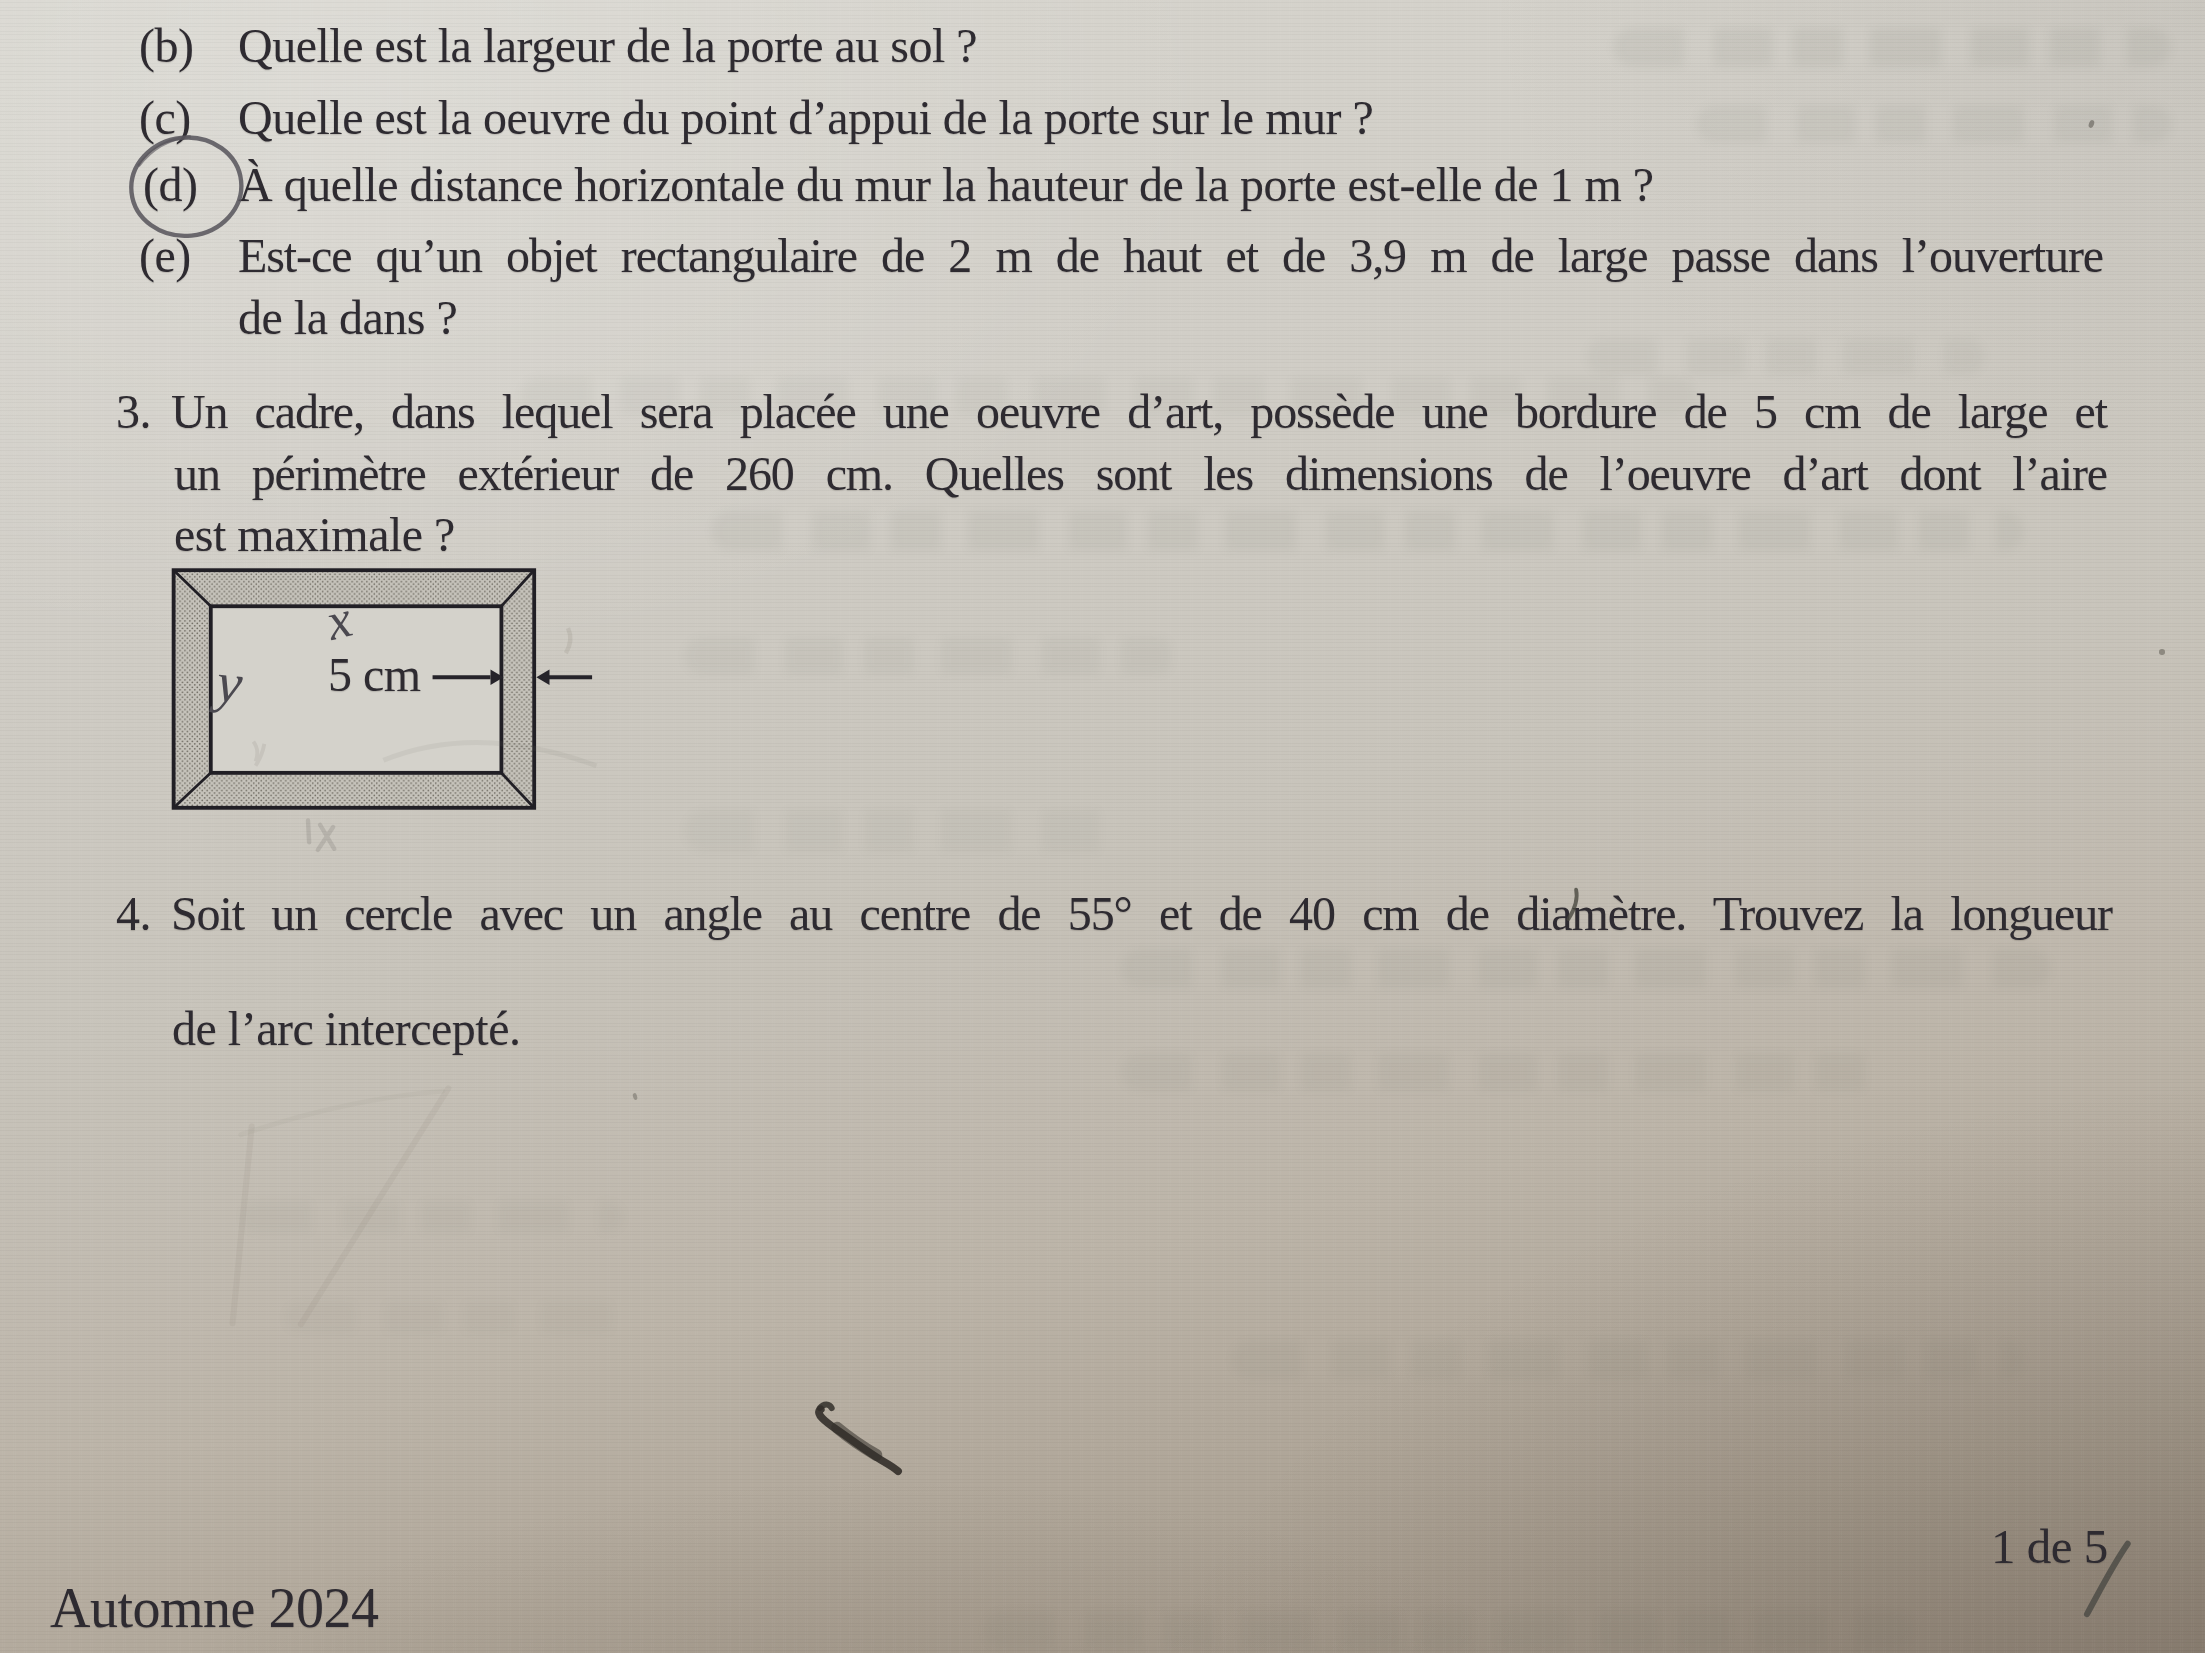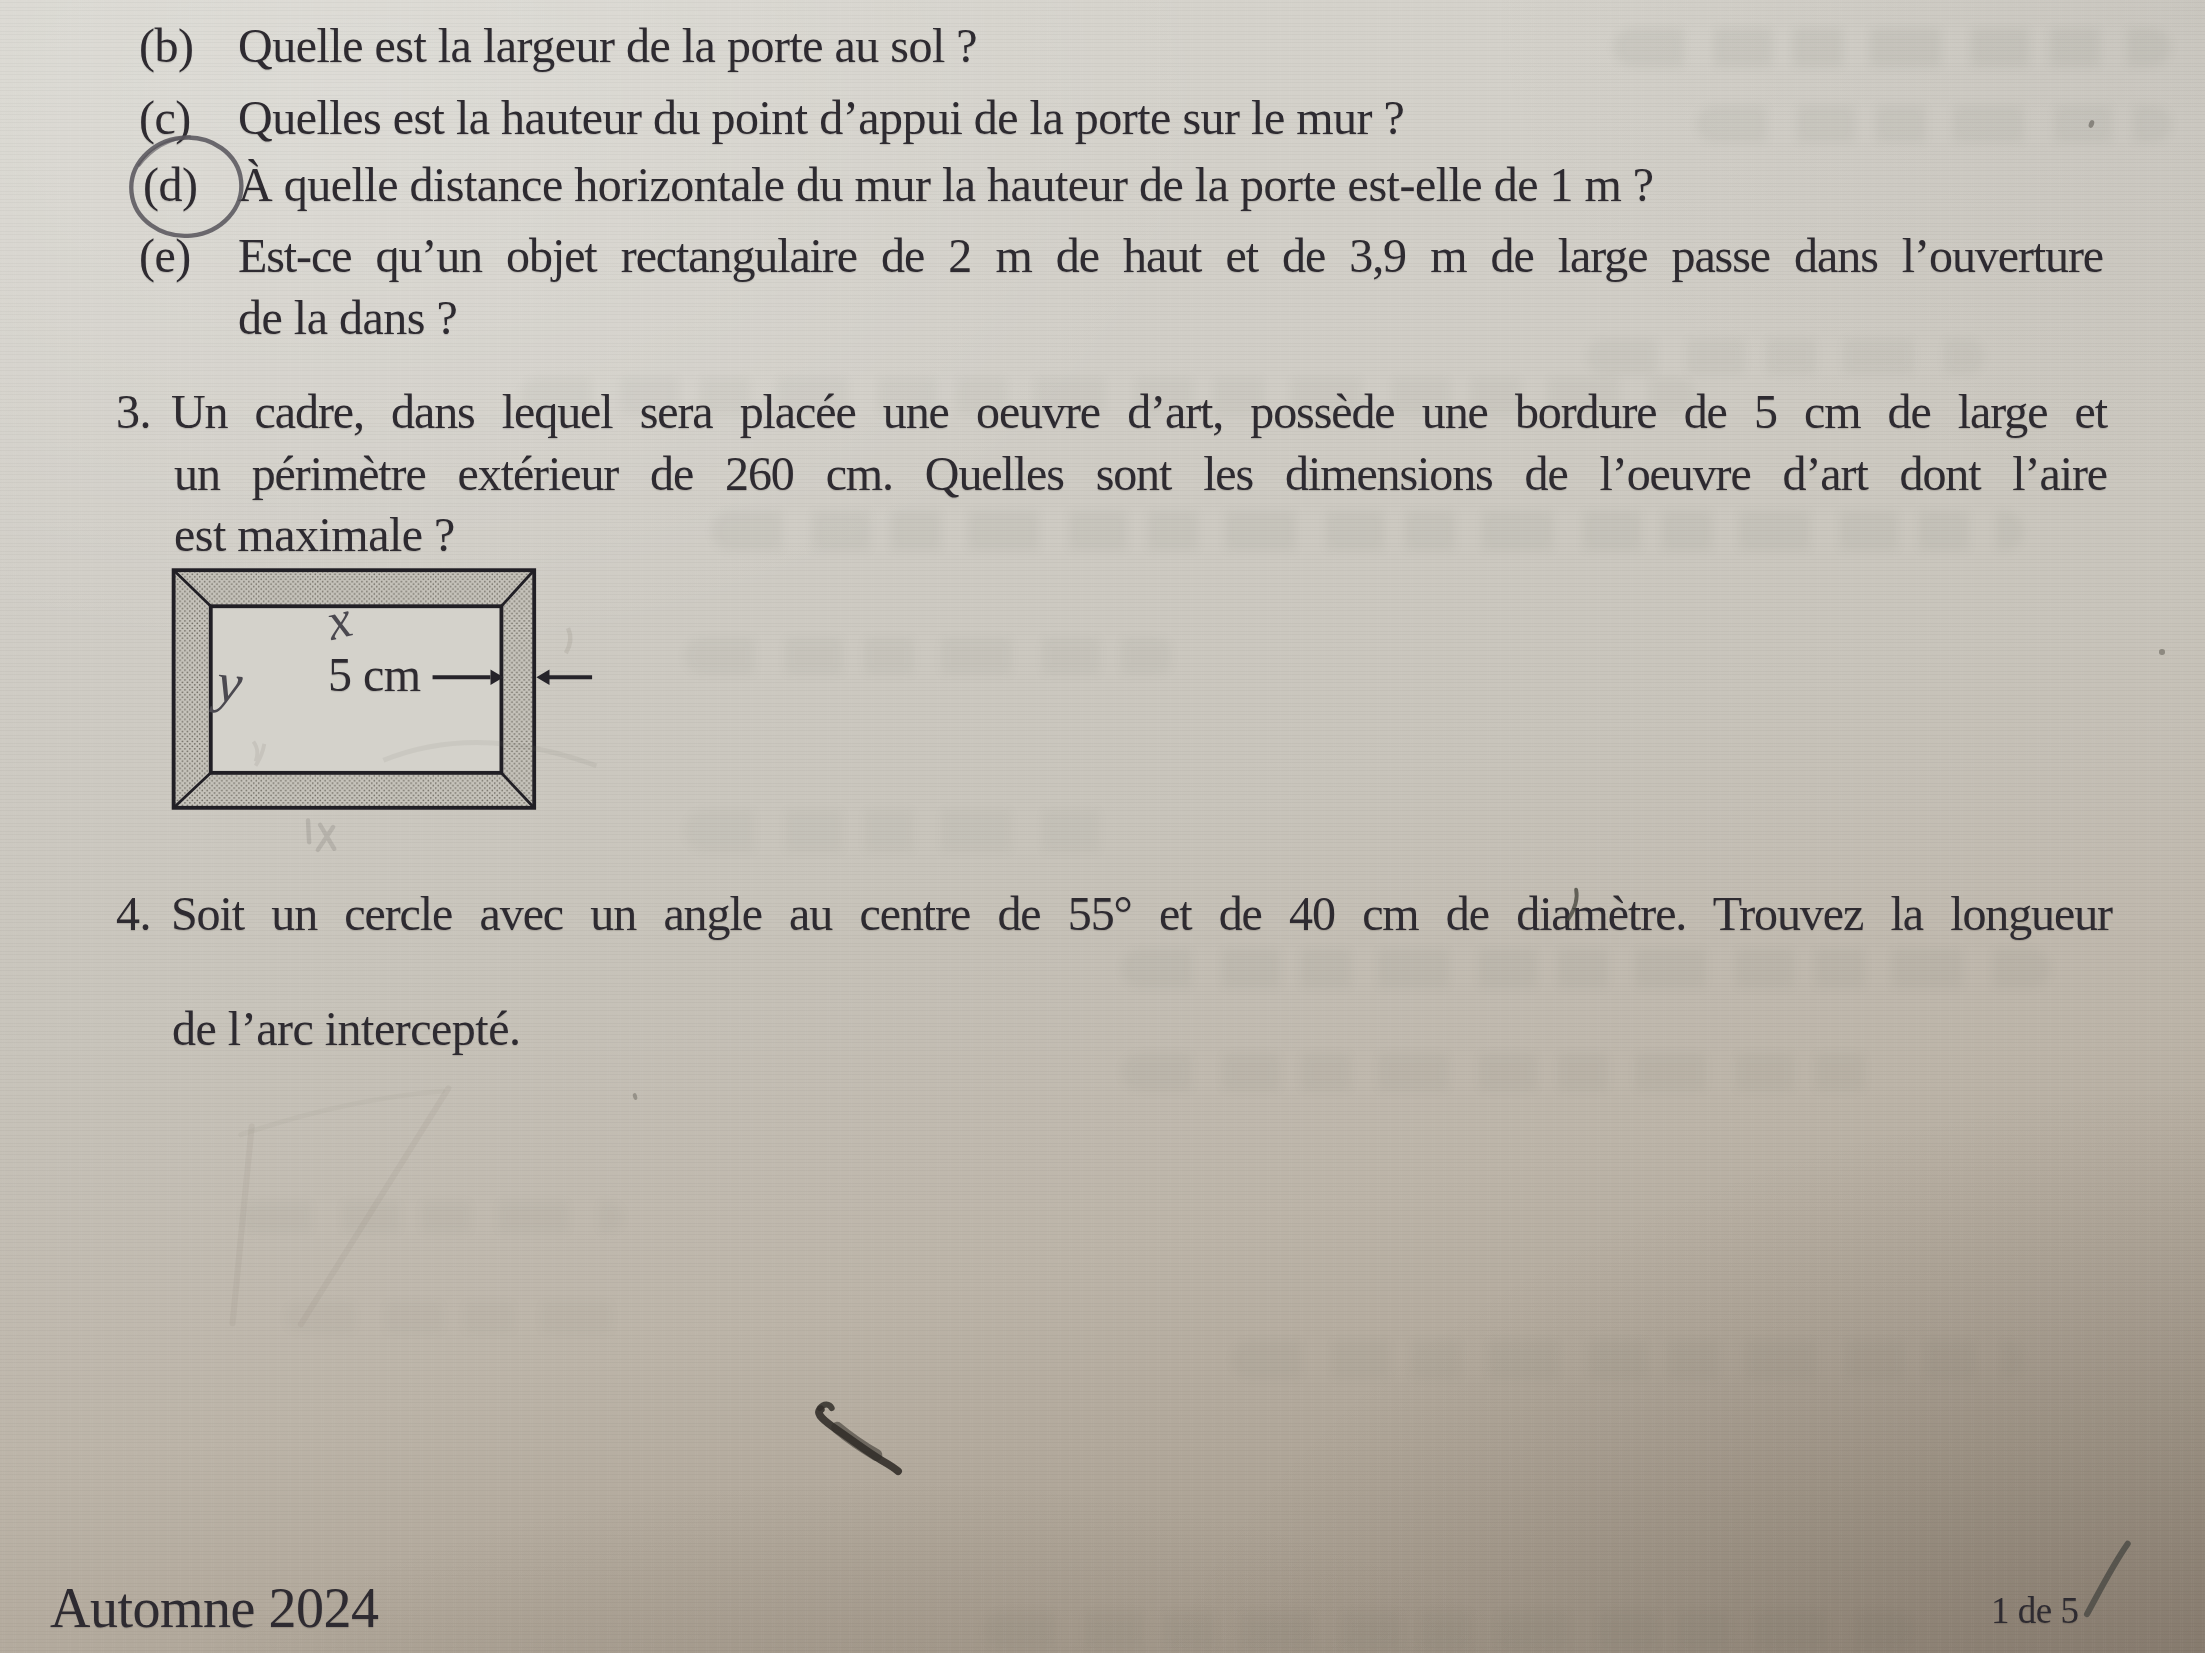--- a/index.html
+++ b/index.html
@@ -74,21 +74,21 @@
 <svg style="left:208px;top:1061px" width="284" height="295" viewBox="0 0 520 540">
   <path d="M80,120 L45,480" stroke="#7a7468" stroke-width="11" fill="none" opacity=".09" stroke-linecap="round"></path>
   <path d="M440,50 L170,482" stroke="#7a7468" stroke-width="11" fill="none" opacity=".09" stroke-linecap="round"></path>
   <path d="M60,135 Q250,70 430,55" stroke="#7a7468" stroke-width="9" fill="none" opacity=".06" stroke-linecap="round"></path>
 </svg>
 
 <div class="tline" style="left:139px;top:16.4px">(b)</div>
 <div class="tline" style="left:238px;top:16.4px">Quelle est la largeur de la porte au sol ?</div>
 
 <div class="tline" style="left:139px;top:88px">(c)</div>
-<div class="tline" style="left:238px;top:88px">Quelles est la hauteur du point d’appui de la porte sur le mur ?</div>
+<div class="tline" style="left:238px;top:88px">Quelle est la oeuvre du point d’appui de la porte sur le mur ?</div>
 
 <div class="tline" style="left:143px;top:155px">(d)</div>
 <div class="tline" style="left:238px;top:155px">À quelle distance horizontale du mur la hauteur de la porte est-elle de 1 m ?</div>
 
 <div class="tline" style="left:139px;top:226px">(e)</div>
 <div class="tline just" style="left:238px;top:226px;width:1865px">Est-ce qu’un objet rectangulaire de 2 m de haut et de 3,9 m de large passe dans l’ouverture</div>
 <div class="tline" style="left:238px;top:288px">de la dans ?</div>
 
 <div class="tline" style="left:116px;top:382px">3.</div>
 <div class="tline just" style="left:171px;top:382px;width:1936px">Un cadre, dans lequel sera placée une oeuvre d’art, possède une bordure de 5 cm de large et</div>
@@ -138,21 +138,21 @@
   <path d="M24,8 C28,26 20,46 10,62" stroke="#4a4840" stroke-width="7" fill="none" stroke-linecap="round" opacity=".8"></path>
 </svg>
 
 <svg style="left:803px;top:1394px" width="126" height="98" viewBox="0 0 230 180">
   <path d="M30,26 C38,16 48,18 52,26" stroke="#332f2a" stroke-width="11" fill="none" stroke-linecap="round" opacity=".85"></path>
   <path d="M32,28 C20,36 42,52 62,66 C94,88 120,108 144,122 C158,130 168,136 174,142" stroke="#332f2a" stroke-width="14" fill="none" stroke-linecap="round" opacity=".9"></path>
   <path d="M62,62 C86,82 110,98 134,112" stroke="#332f2a" stroke-width="22" fill="none" stroke-linecap="round" opacity=".55"></path>
 </svg>
 
 <div class="tline" style="left:50px;top:1573px;font-size:56px">Automne 2024</div>
-<div class="tline" style="left:1991px;top:1588px;font-size:37px">1 de 5</div>
+<div class="tline" style="left:1991px;top:1516px;font-size:49px">1 de 5</div>
 <svg style="left:2076px;top:1536px" width="66" height="88" viewBox="0 0 120 160">
   <path d="M20,142 C42,102 66,54 94,14" stroke="#4e4c46" stroke-width="11" fill="none" stroke-linecap="round" opacity=".85"></path>
 </svg>
 
 <div class="fleck" style="left:2089px;top:120px;width:4.9px;height:7.7px;opacity:.55;transform:rotate(20deg)"></div>
 <div class="fleck" style="left:2159px;top:649px;width:5.5px;height:5.5px;opacity:.5"></div>
 <div class="fleck" style="left:633px;top:1093px;width:4.4px;height:6.6px;opacity:.4;transform:rotate(-15deg)"></div>
 
 
 </body></html>

